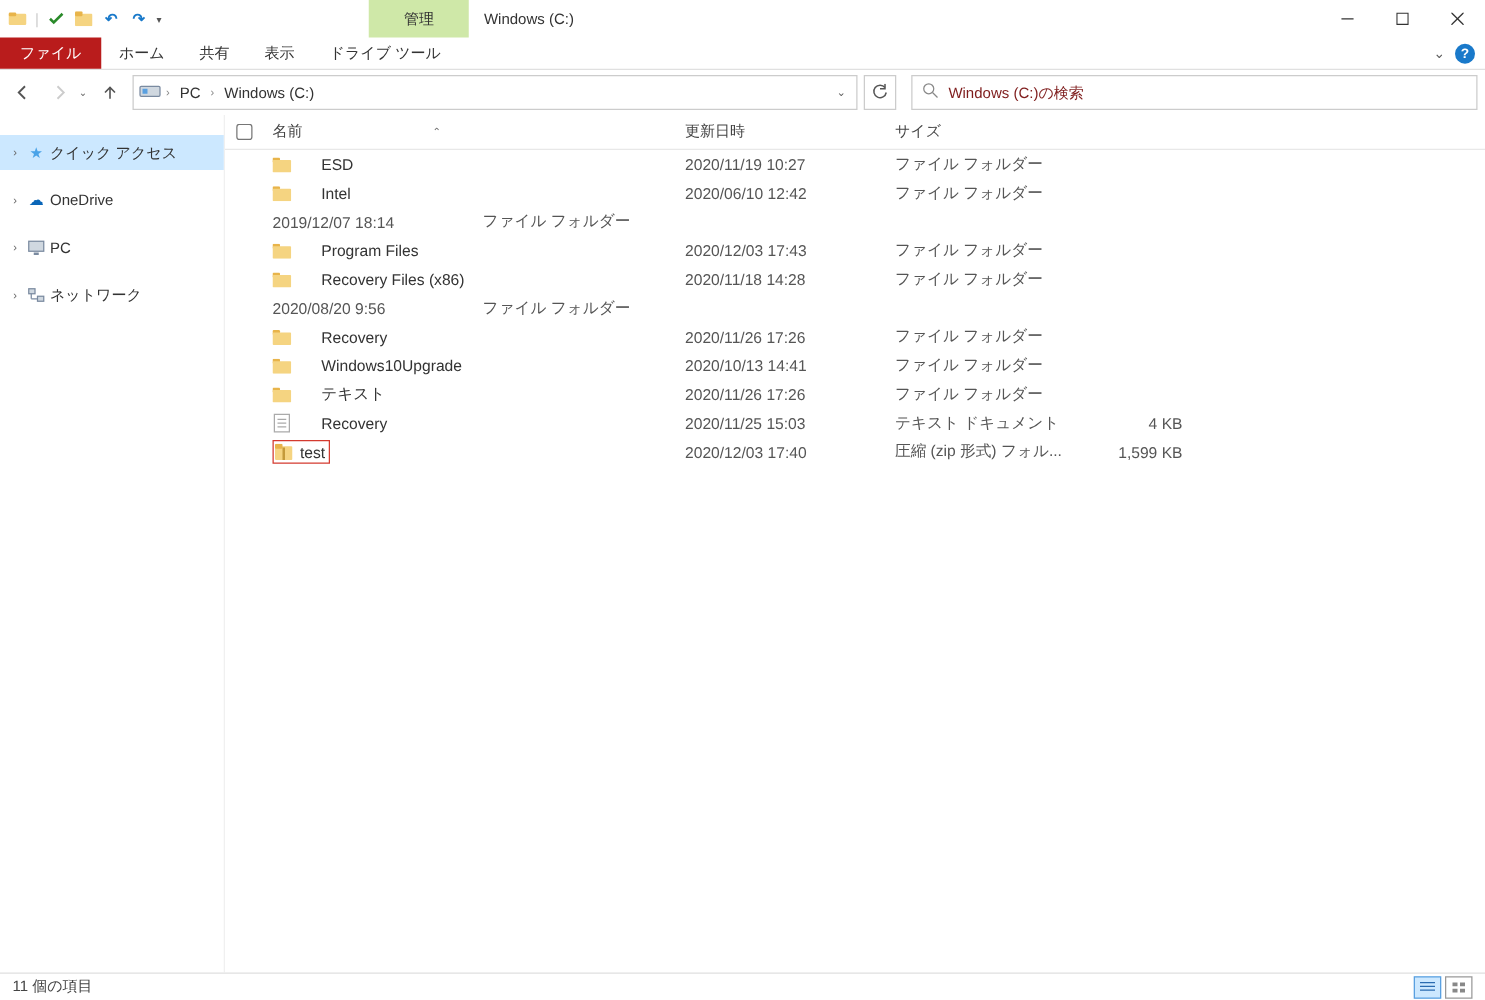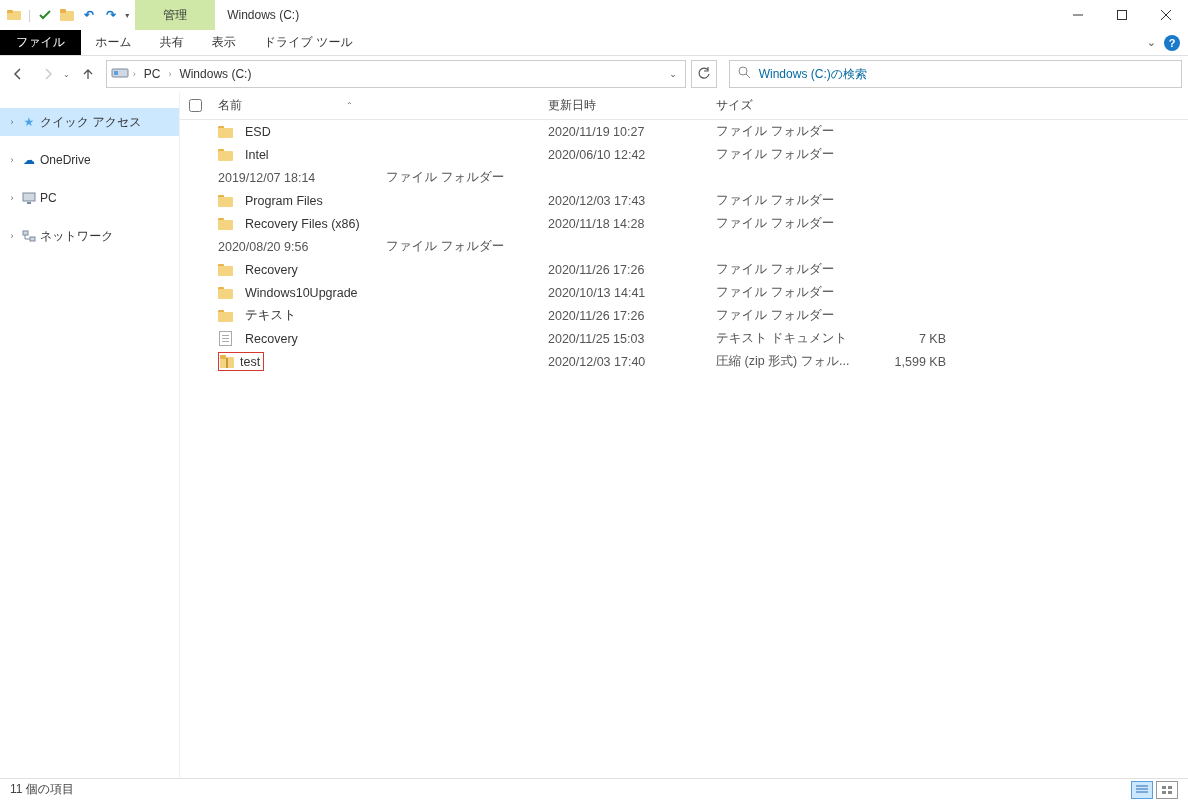--- a/index.html
+++ b/index.html
@@ -30,20 +30,21 @@
     padding: 0 6px;
   }
   .qat .icon { width: 16px; height: 16px; display: inline-flex; align-items: center; justify-content: center; }
   .titlebar-tab {
     background: #cfe8a8;
     padding: 0 28px;
     display: flex;
     align-items: center;
     font-size: 12px;
     color: #333;
+    margin-left: 160px;
   }
   .window-title {
     padding: 0 12px;
     display: flex;
     align-items: center;
     font-size: 12px;
     color: #333;
   }
   .titlebar-spacer { flex: 1; }
   .win-controls {
@@ -68,21 +69,21 @@
     position: relative;
   }
   .ribbon-tab {
     padding: 0 14px;
     display: flex;
     align-items: center;
     font-size: 12px;
     color: #333;
   }
   .ribbon-tab.file {
-    background: #000000;
+    background: #b91c1c;
     color: #fff;
     padding: 11px 16px;
   }
   .ribbon-right {
     margin-left: auto;
     display: flex;
     align-items: center;
     gap: 8px;
     padding-right: 8px;
   }
@@ -130,21 +131,21 @@
   .address .sep { color: #888; font-size: 9px; padding: 0 2px; }
   .address .end { margin-left: auto; display:flex; align-items:center; gap:6px; padding-right:4px;}
   .refresh-btn { width: 26px; height: 28px; border: 1px solid #ccc; display:flex; align-items:center; justify-content:center; margin-left: -1px;}
   .searchbox {
     flex: 1;
     height: 28px;
     border: 1px solid #ccc;
     display: flex;
     align-items: center;
     padding: 0 8px;
-    color: #0369a1;
+    color: #7f1d1d;
     gap: 8px;
     margin-left: 6px;
   }
 
   
   .body {
     flex: 1;
     display: flex;
     overflow: hidden;
   }
@@ -193,21 +194,21 @@
     overflow: auto;
   }
   .row {
     height: 23px;
     display: flex;
     align-items: center;
     font-size: 12.5px;
     color: #333;
   }
   .row .cell { padding-left: 8px; }
-  .row .cell.name { width: 330px; display:flex; align-items:center; gap:12px;}
+  .row .cell.name { width: 330px; display:flex; align-items:center; gap:24px;}
   .row .cell.date { width: 168px; color: #555;}
   .row .cell.type { width: 150px; color: #555;}
   .row .cell.size { width: 100px; text-align: right; padding-right: 12px; color:#555;}
   .row .ficon { width: 15px; height: 15px; display:inline-flex; align-items:center; justify-content:center; }
   .row.boxed .cell.name .name-inner {
     border: 1px solid #d43a2f;
     padding: 1px 3px 1px 0;
     display: inline-flex;
     align-items: center;
     gap: 6px;
@@ -528,21 +529,21 @@
         <div class="row">
           <div class="checkbox-col"></div>
           <div class="cell name">
             <span class="ficon">
               <span class="txt-ico"></span>
             </span>
             <span>Recovery</span>
           </div>
           <div class="cell date">2020/11/25 15:03</div>
           <div class="cell type">テキスト ドキュメント</div>
-          <div class="cell size">7 KB</div>
+          <div class="cell size">4 KB</div>
         </div>
         <div class="row boxed">
           <div class="checkbox-col"></div>
           <div class="cell name">
             <span class="name-inner">
               <span class="ficon">
                 <span class="zip-ico"><svg viewBox="0 0 14 14">
                     <rect x="0" y="2" width="14" height="11" rx="1" fill="#f5d481"></rect>
                     <rect x="0" y="0" width="6" height="4" rx="1" fill="#e8b44a"></rect>
                     <rect x="6" y="3" width="2" height="10" fill="#c49a3a"></rect>

